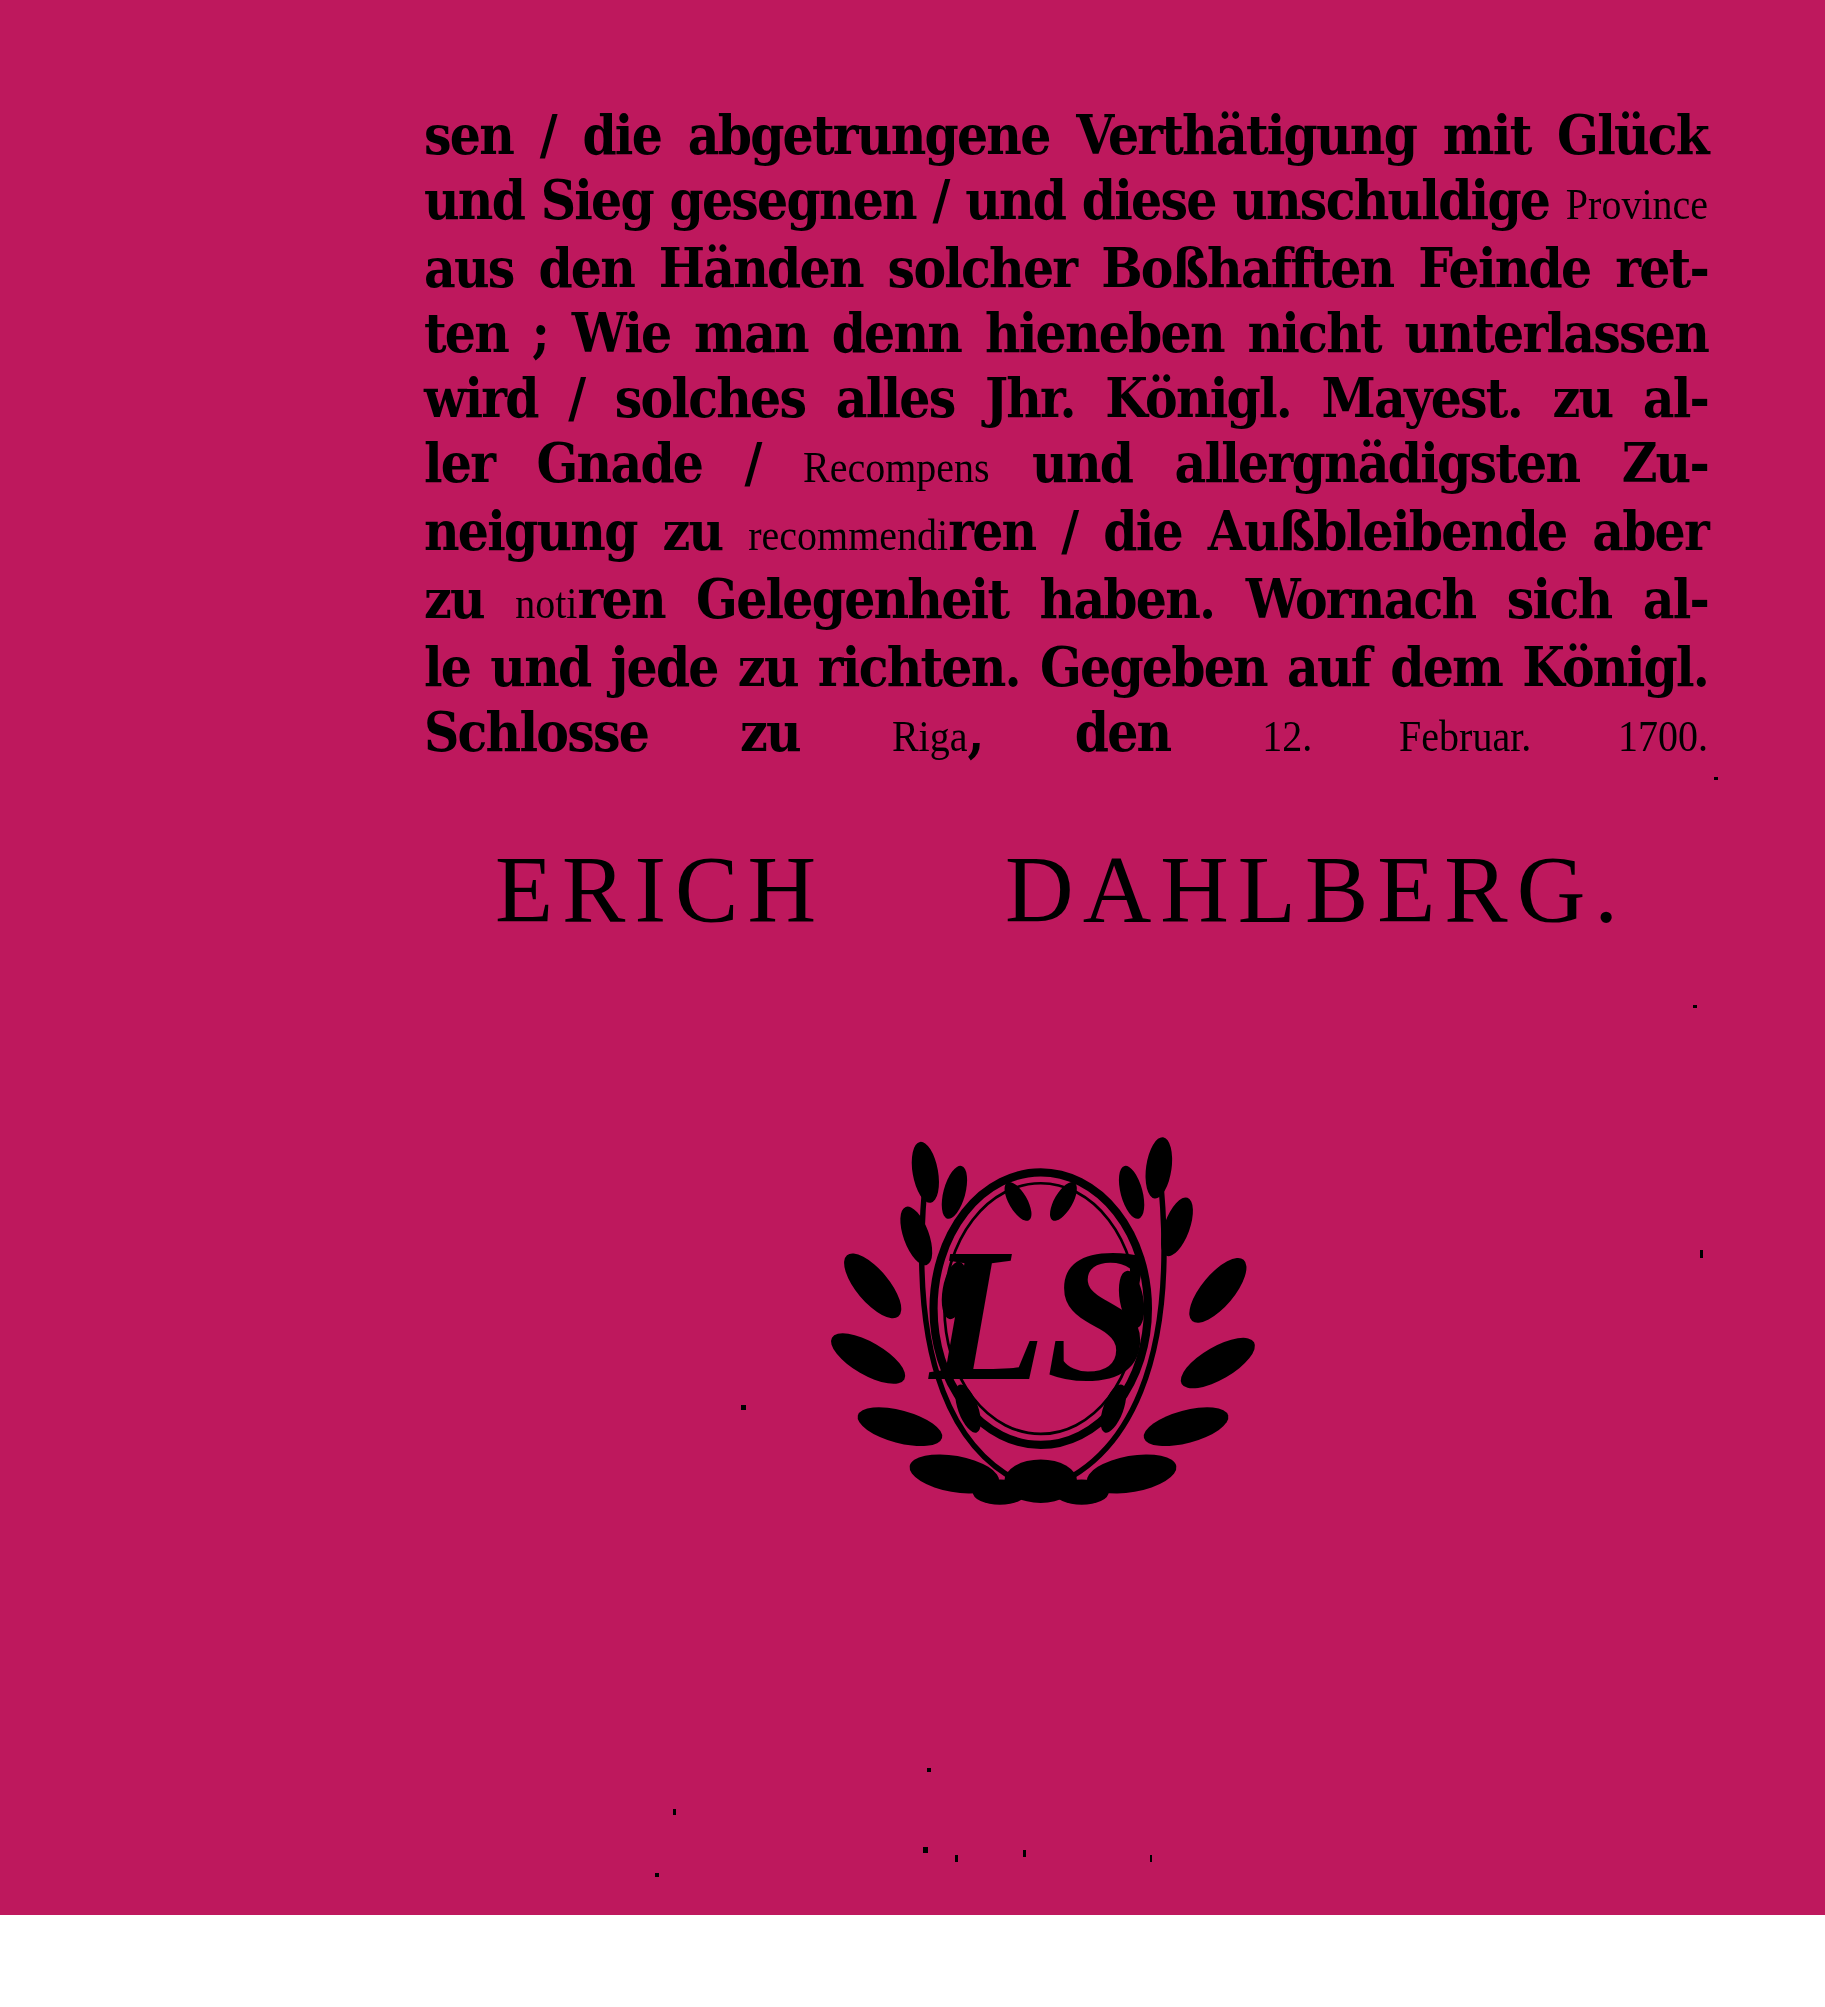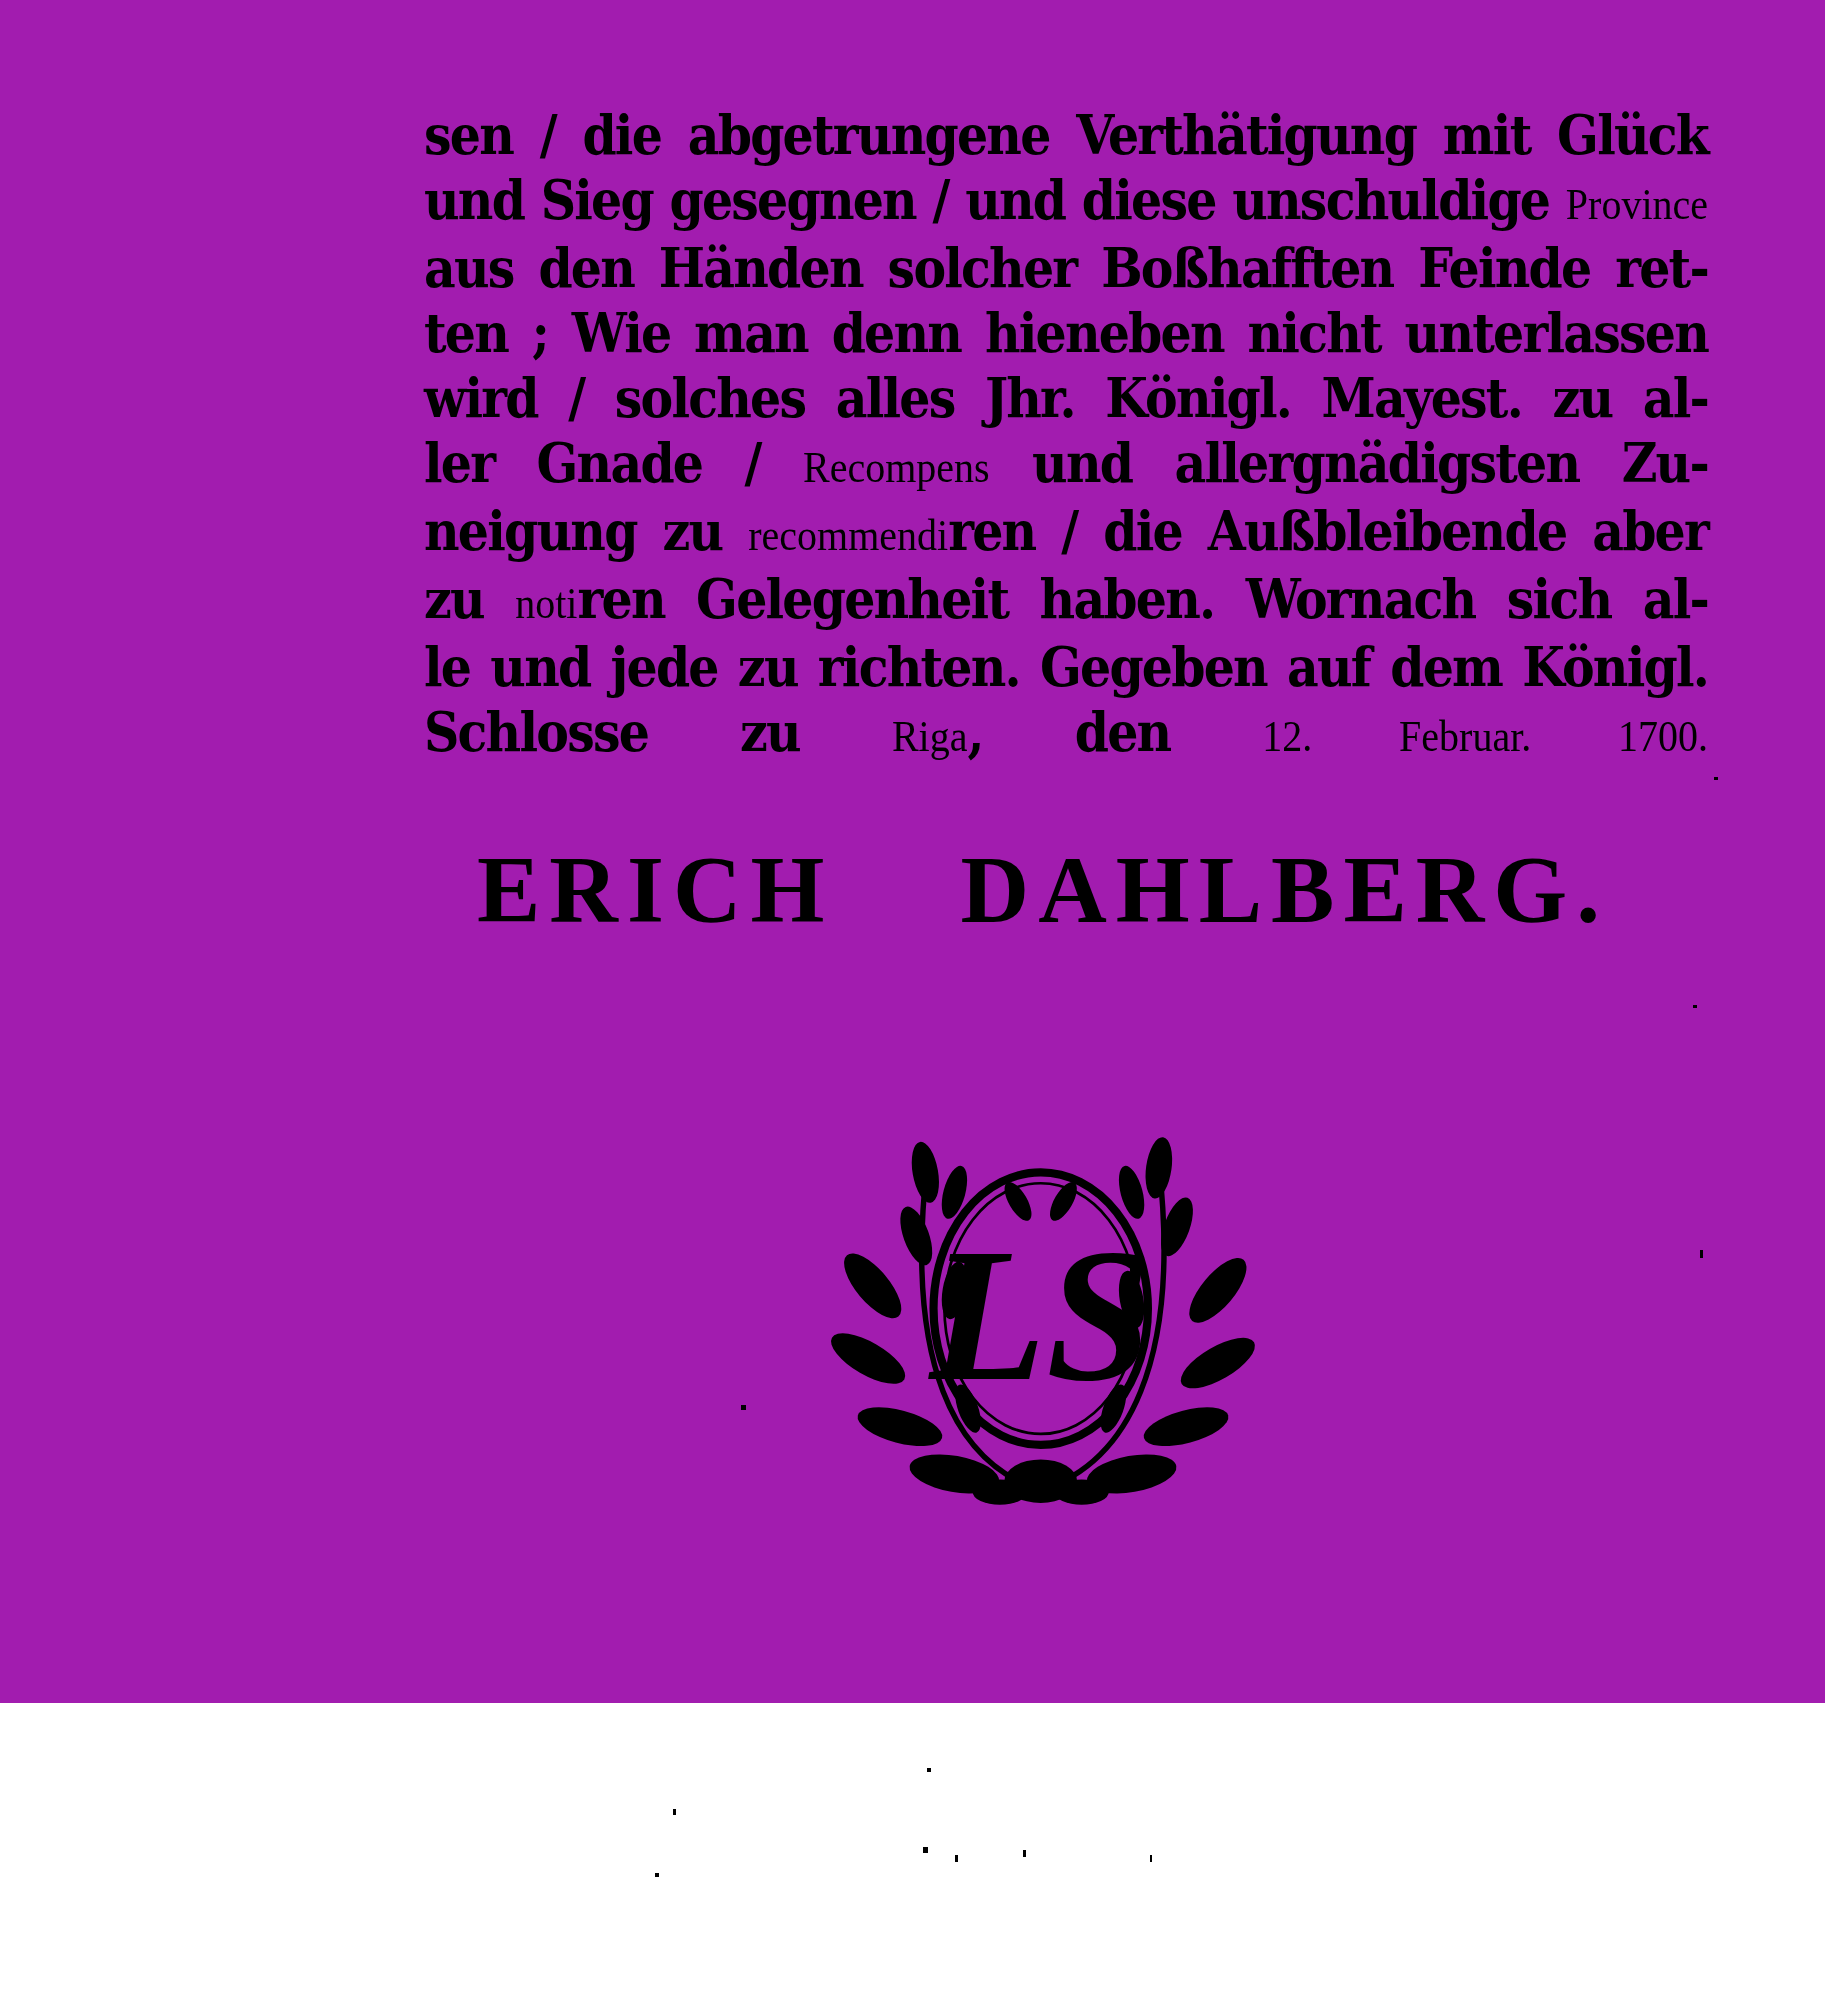--- a/index.html
+++ b/index.html
@@ -1,29 +1,29 @@
 <!DOCTYPE html>
 <html style="font-size:14.5px"><head>
 <meta charset="utf-8">
 <style>
   html, body { margin: 0; padding: 0; background: #ffffff; }
   body { width: 1826px; height: 2007px; position: relative; overflow: hidden; }
-  .page { position: absolute; left: 0; top: 0; width: 1826px; height: 1703px; background: #a21caf; }
+  .page { position: absolute; left: 0; top: 0; width: 1826px; height: 1915px; background: #be185d; }
   .body-text {
     position: absolute; left: 424px; top: 107px; width: 1284px;
     font-family: "DejaVu Serif", serif;
     font-weight: bold; font-size: 49px; line-height: 65px; color: #000;
     letter-spacing: -1.8px;
   }
   .line { display: block; white-space: nowrap; text-align: justify; text-align-last: justify; transform: scaleY(1.12); transform-origin: left bottom; }
   .antiqua { font-family: "Liberation Serif", serif; font-weight: normal; letter-spacing: 0; font-size: 40px; }
   .signature {
-    position: absolute; left: 477px; top: 836px; width: 1132px;
+    position: absolute; left: 495px; top: 836px; width: 1132px;
     font-family: "Liberation Serif", serif; font-size: 95px; line-height: 109px;
-    color: #000; letter-spacing: 9px; text-align: justify; text-align-last: justify; white-space: nowrap; font-weight: bold;
+    color: #000; letter-spacing: 9px; text-align: justify; text-align-last: justify; white-space: nowrap;
   }
   .seal { position: absolute; left: 818px; top: 1136px; width: 450px; height: 377px; font-style: italic; }
   .speck { position: absolute; background: #000; }
 </style>
 </head>
 <body>
 
 <div class="page">
 
   <div class="body-text" id="body-text">

